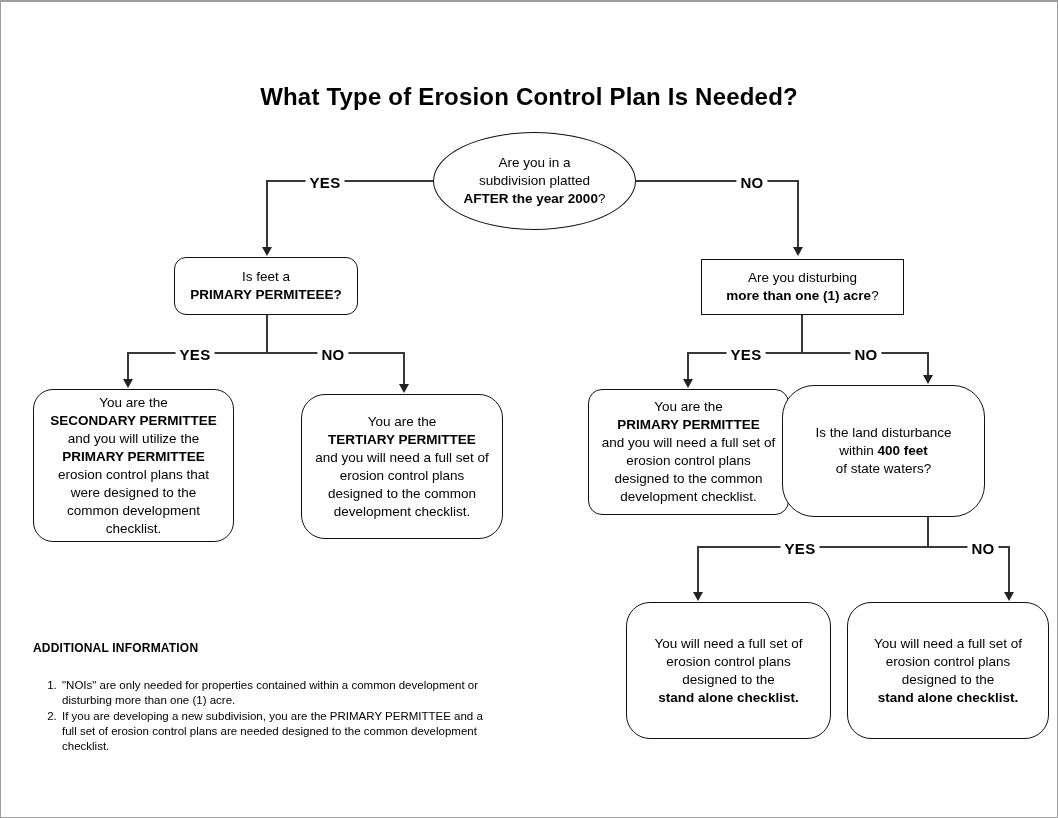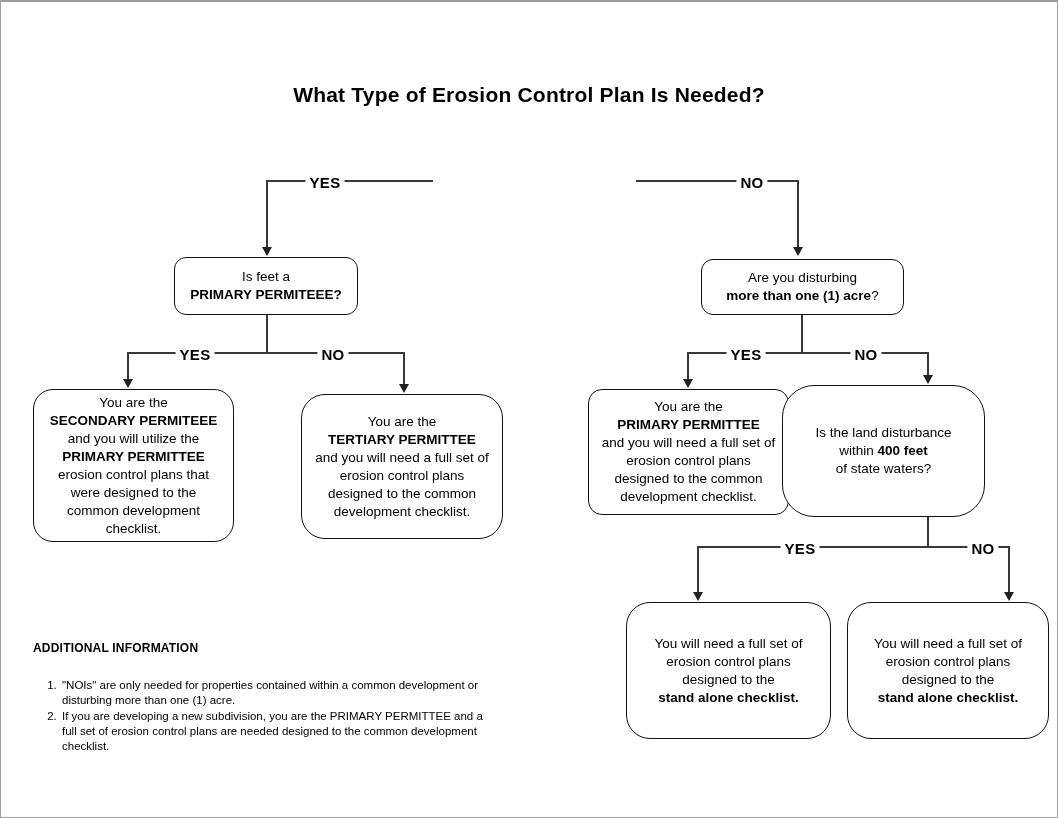--- a/index.html
+++ b/index.html
@@ -10,38 +10,38 @@
     background:#ffffff;
     border:1px solid #9e9e9e;
     border-top-width:2px;
     font-family:"Liberation Sans", sans-serif;
     color:#000;
     overflow:hidden;
   }
   .title {
     position:absolute; left:0; right:0; top:81px;
     text-align:center;
-    font-size:21px; font-weight:bold;
+    font-size:24px; font-weight:bold;
     letter-spacing:0.2px;
   }
   
   .node {
     position:absolute;
     border:1.6px solid #111;
     background:#fff;
     display:flex; flex-direction:column;
     align-items:center; justify-content:center;
     text-align:center;
     font-size:13.5px; line-height:18px;
     white-space:nowrap;
   }
   .node b, .node .b { font-weight:bold; }
   #node-root       { left:432px; top:130px; width:203px; height:98px;  border-radius:50%; border-width:1.4px; }
   #node-q-primary  { left:173px; top:255px; width:184px; height:58px;  border-radius:12px; }
-  #node-q-acre     { left:700px; top:257px; width:203px; height:56px;  border-radius:12px; }
+  #node-q-acre     { left:700px; top:257px; width:203px; height:56px;  border-radius:0; }
   #node-o-secondary{ left:32px;  top:387px; width:201px; height:153px; border-radius:20px; }
   #node-o-tertiary { left:300px; top:392px; width:202px; height:145px; border-radius:24px; }
   #node-o-primary  { left:587px; top:387px; width:201px; height:126px; border-radius:14px; }
   #node-q-waters   { left:781px; top:383px; width:203px; height:132px; border-radius:32px; }
   #node-o-sa-yes   { left:625px; top:600px; width:205px; height:137px; border-radius:24px; }
   #node-o-sa-no    { left:846px; top:600px; width:202px; height:137px; border-radius:24px; }
   
   .hline { position:absolute; height:2px; background:#383838; }
   .vline { position:absolute; width:2px;  background:#383838; }
   #h1a { left:266px; top:178px; width:166px; }
@@ -136,31 +136,36 @@
 
   <span class="elabel" id="el-l1-yes">YES</span>
   <span class="elabel" id="el-l1-no">NO</span>
   <span class="elabel" id="el-l2l-yes">YES</span>
   <span class="elabel" id="el-l2l-no">NO</span>
   <span class="elabel" id="el-l2r-yes">YES</span>
   <span class="elabel" id="el-l2r-no">NO</span>
   <span class="elabel" id="el-l3-yes">YES</span>
   <span class="elabel" id="el-l3-no">NO</span>
 
+  <div class="node" id="node-root">
+      <div><span>Are you in a</span></div>
+      <div><span>subdivision platted</span></div>
+      <div><span class="b">AFTER the year 2000</span><span>?</span></div>
+    </div>
   <div class="node" id="node-q-primary">
       <div><span>Is feet a</span></div>
       <div><span class="b">PRIMARY PERMITEEE?</span></div>
     </div>
   <div class="node" id="node-q-acre">
       <div><span>Are you disturbing</span></div>
       <div><span class="b">more than one (1) acre</span><span>?</span></div>
     </div>
   <div class="node" id="node-o-secondary">
       <div><span>You are the</span></div>
-      <div><span class="b">SECONDARY PERMITEEE</span></div>
+      <div><span class="b">SECONDARY PERMITTEE</span></div>
       <div><span>and you will utilize the</span></div>
       <div><span class="b">PRIMARY PERMITTEE</span></div>
       <div><span>erosion control plans that</span></div>
       <div><span>were designed to the</span></div>
       <div><span>common development</span></div>
       <div><span>checklist.</span></div>
     </div>
   <div class="node" id="node-o-tertiary">
       <div><span>You are the</span></div>
       <div><span class="b">TERTIARY PERMITTEE</span></div>

